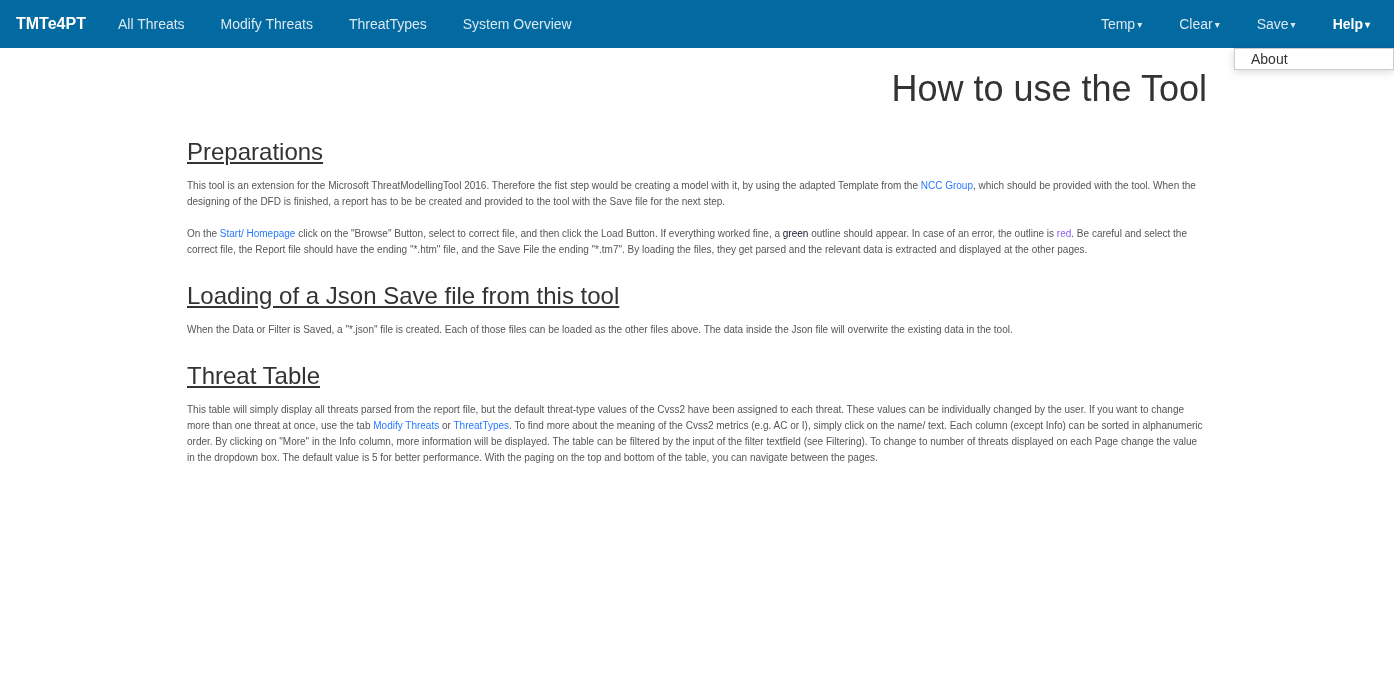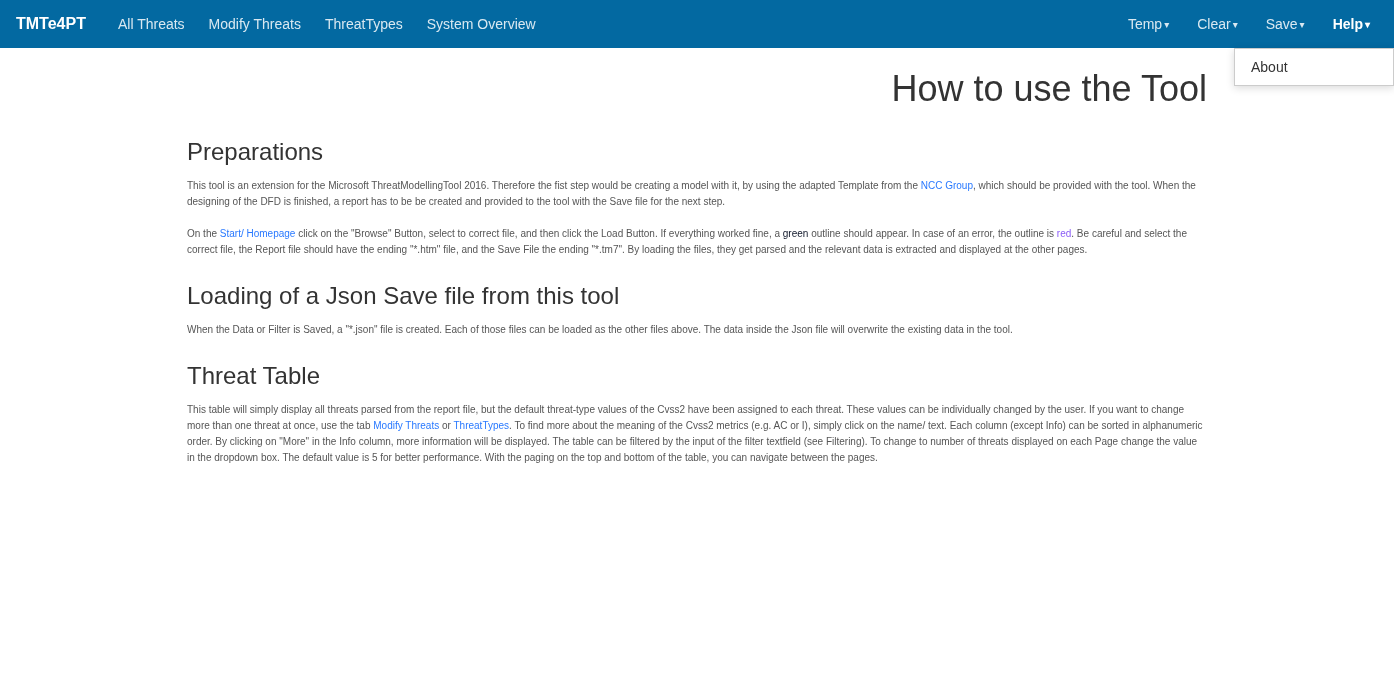--- a/index.html
+++ b/index.html
@@ -16,34 +16,34 @@
     }
     .navbar-brand {
       color: #fff;
       font-weight: bold;
       font-size: 16px;
       margin-right: 24px;
       text-decoration: none;
     }
     .nav-links {
       display: flex;
-      gap: 8px;
+      gap: 20px;
       flex: 1;
     }
     .nav-link {
       color: rgba(255,255,255,0.85);
       text-decoration: none;
       padding: 4px 8px;
       font-size: 14px;
       cursor: pointer;
     }
     .nav-right {
       display: flex;
       align-items: center;
-      gap: 12px;
+      gap: 21px;
     }
     .nav-dropdown {
       color: rgba(255,255,255,0.85);
       padding: 4px 8px;
       font-size: 14px;
       cursor: pointer;
       display: flex;
       align-items: center;
       gap: 2px;
     }
@@ -60,21 +60,21 @@
       position: absolute;
       top: 48px;
       right: 0;
       background: #fff;
       border: 1px solid #ccc;
       min-width: 160px;
       box-shadow: 0 2px 8px rgba(0,0,0,0.15);
       z-index: 100;
     }
     .dropdown-item {
-      padding: 10px 16px;
+      padding: 2px 16px;
       cursor: pointer;
       font-size: 14px;
       color: #333;
       display: block;
     }
     .dropdown-item.active {
       background: #2979ff;
       color: #fff;
     }
 
@@ -90,20 +90,21 @@
       font-weight: normal;
       color: #333;
       margin-bottom: 28px;
     }
     .section-heading {
       font-size: 24px;
       font-weight: normal;
       color: #333;
       margin-bottom: 12px;
       margin-top: 24px;
+      text-decoration: underline;
     }
     .section-text {
       font-size: 10px;
       line-height: 1.6;
       color: #555;
       margin-bottom: 16px;
     }
     .link-blue {
       color: #2979ff;
       text-decoration: none;

